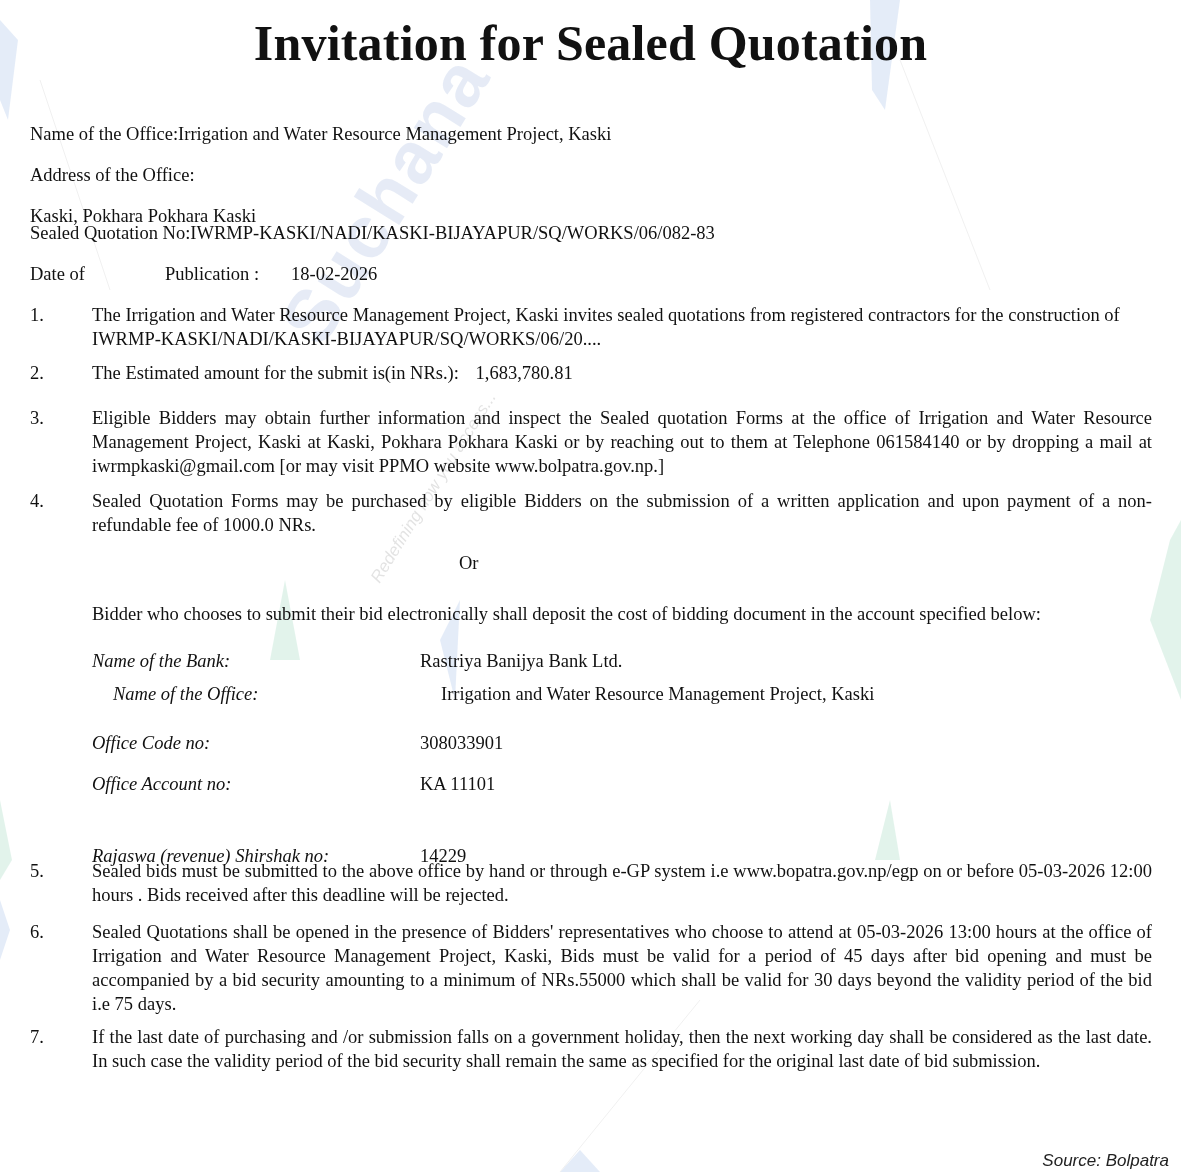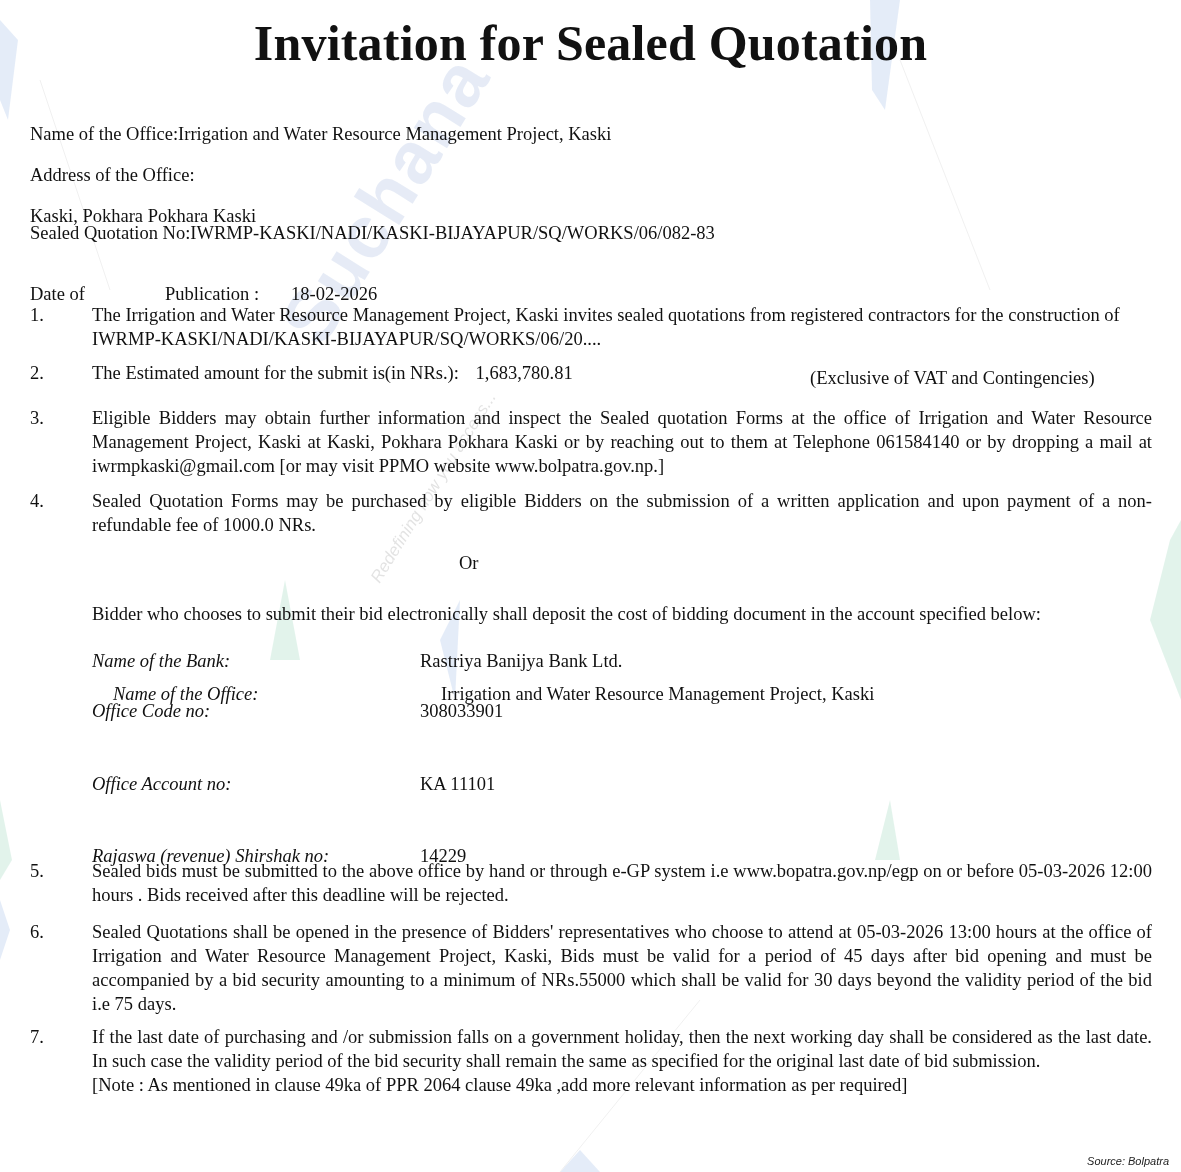--- a/index.html
+++ b/index.html
@@ -27,21 +27,21 @@
   }
   .line { position: absolute; left: 30px; white-space: nowrap; }
   .item { position: absolute; left: 30px; width: 1122px; }
   .item .num { position: absolute; left: 0; top: 0; }
   .item .txt { margin-left: 62px; text-align: justify; }
   .or { position: absolute; left: 459px; top: 551px; }
   .kv { position: absolute; left: 92px; }
   .kv .k { display: inline-block; width: 328px; font-style: italic; }
   .src {
     position: absolute; right: 12px; top: 1149px;
-    font-family: "Liberation Sans", sans-serif; font-style: italic; font-size: 11px; color: #222;
+    font-family: "Liberation Sans", sans-serif; font-style: italic; font-size: 17px; color: #222;
   }
 </style>
 </head>
 <body>
 
 <div class="wm" style="left:0;top:0;width:1181px;height:1172px;">
   <svg class="wm-shape" style="left:0;top:0;" width="1181" height="1172" viewBox="0 0 1181 1172">
     <polygon points="0,20 18,40 8,120 0,100" fill="#4a7fd0"></polygon>
     <polygon points="870,0 900,0 885,110 872,90" fill="#4a7fd0"></polygon>
     <polygon points="1150,620 1170,540 1181,520 1181,700" fill="#3bb07a"></polygon>
@@ -59,34 +59,33 @@
   <div class="wm-sub">Redefining how you access...</div>
 </div>
 
 <div class="title">Invitation for Sealed Quotation</div>
 
 <div class="line" style="top:122px;">Name of the Office:Irrigation and Water Resource Management Project, Kaski</div>
 <div class="line" style="top:163px;">Address of the Office:</div>
 <div class="line" style="top:204px;">Kaski, Pokhara  Pokhara Kaski</div>
 <div class="line" style="top:221px;">Sealed Quotation No:IWRMP-KASKI/NADI/KASKI-BIJAYAPUR/SQ/WORKS/06/082-83</div>
 <div class="line" style="top:262px;">
-  <span style="display:inline-block;width:135px;">Date of</span><span style="display:inline-block;width:126px;margin-top:20px;">Publication :</span><span>18-02-2026</span>
+  <span style="display:inline-block;width:135px;">Date of</span><span style="display:inline-block;width:126px;">Publication :</span><span>18-02-2026</span>
 </div>
 
 <div class="item" style="top:303px;">
   <span class="num">1.</span>
   <div class="txt" style="text-align:left;">The Irrigation and Water Resource Management Project, Kaski invites sealed quotations from registered contractors for the construction of IWRMP-KASKI/NADI/KASKI-BIJAYAPUR/SQ/WORKS/06/20....</div>
 </div>
 
 <div class="item" style="top:361px;">
   <span class="num">2.</span>
   <div class="txt" style="white-space:nowrap;position:relative;">
     <span>The Estimated amount for the submit is(in NRs.):</span>
     <span style="margin-left:12px;">1,683,780.81</span>
-    <span style="position:absolute;left:718px;top:5px;">(Exclusive of VAT and Contingencies)</span>
   </div>
 </div>
 
 <div class="item" style="top:406px;">
   <span class="num">3.</span>
   <div class="txt">Eligible Bidders may obtain further information and inspect the Sealed quotation Forms at the office of Irrigation and Water Resource Management Project, Kaski at Kaski, Pokhara  Pokhara Kaski  or by reaching out to them at Telephone 061584140 or by dropping a mail at iwrmpkaski@gmail.com [or may visit PPMO website www.bolpatra.gov.np.]</div>
 </div>
 
 <div class="item" style="top:489px;">
   <span class="num">4.</span>
@@ -96,21 +95,21 @@
 <div class="or">Or</div>
 
 <div class="line" style="left:92px;top:602px;">Bidder who chooses to submit their bid electronically shall deposit the cost of bidding document in the account specified below:</div>
 
 <div class="kv" style="top:649px;">
   <span class="k">Name of the Bank:</span><span>Rastriya Banijya Bank Ltd.</span>
 </div>
 <div class="kv" style="top:682px;margin-left:21px;">
   <span class="k">Name of the Office:</span><span>Irrigation and Water Resource Management Project, Kaski</span>
 </div>
-<div class="kv" style="top:699px;">
+<div class="kv" style="top:731px;">
   <span class="k">Office Code no:</span><span>308033901</span>
 </div>
 <div class="kv" style="top:772px;">
   <span class="k">Office Account no:</span><span>KA 11101</span>
 </div>
 <div class="kv" style="top:814px;margin-top:30px;">
   <span class="k">Rajaswa (revenue) Shirshak no:</span><span>14229</span>
 </div>
 
 <div class="item" style="top:859px;">
@@ -119,16 +118,15 @@
 </div>
 
 <div class="item" style="top:920px;">
   <span class="num">6.</span>
   <div class="txt">Sealed Quotations shall be opened in the presence of Bidders' representatives who choose to attend at 05-03-2026 13:00 hours at the office of  Irrigation and Water Resource Management Project, Kaski, Bids must be valid for a period of 45 days after bid opening and must be accompanied by a bid security amounting to a minimum of NRs.55000 which shall be valid for 30 days beyond the validity period of the bid i.e 75 days.</div>
 </div>
 
 <div class="item" style="top:1025px;">
   <span class="num">7.</span>
   <div class="txt">If the last date of purchasing and /or submission falls on a government holiday, then the next working day shall be considered as the last date. In such case the validity period of the bid security shall remain the same as specified for the original last date of bid submission.</div>
-  <div class="txt" style="text-align:left;">[Note : As mentioned in clause 49ka of PPR 2064 clause 49ka ,add more relevant information as per required]</div>
 </div>
 
 <div class="src">Source: Bolpatra</div>
 
 </body></html>

